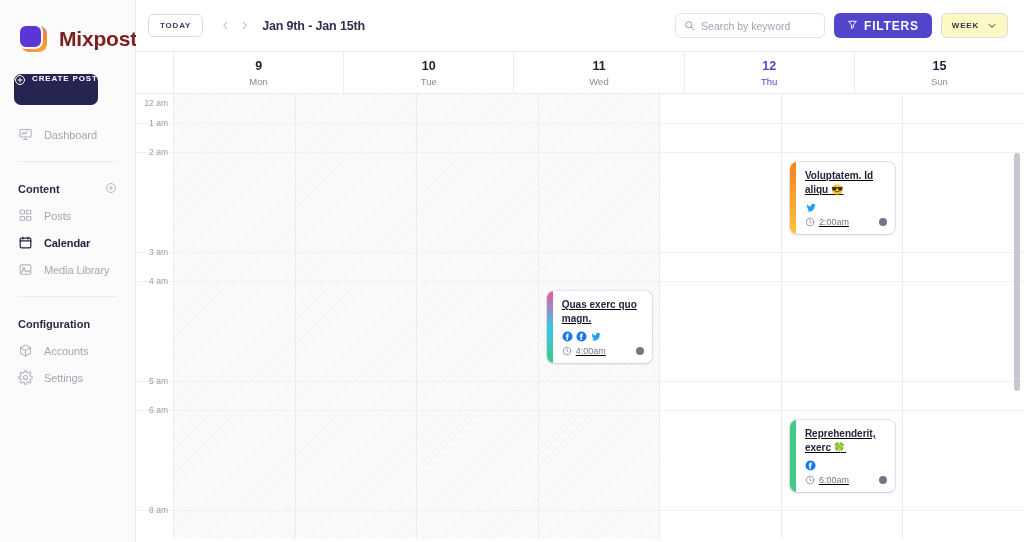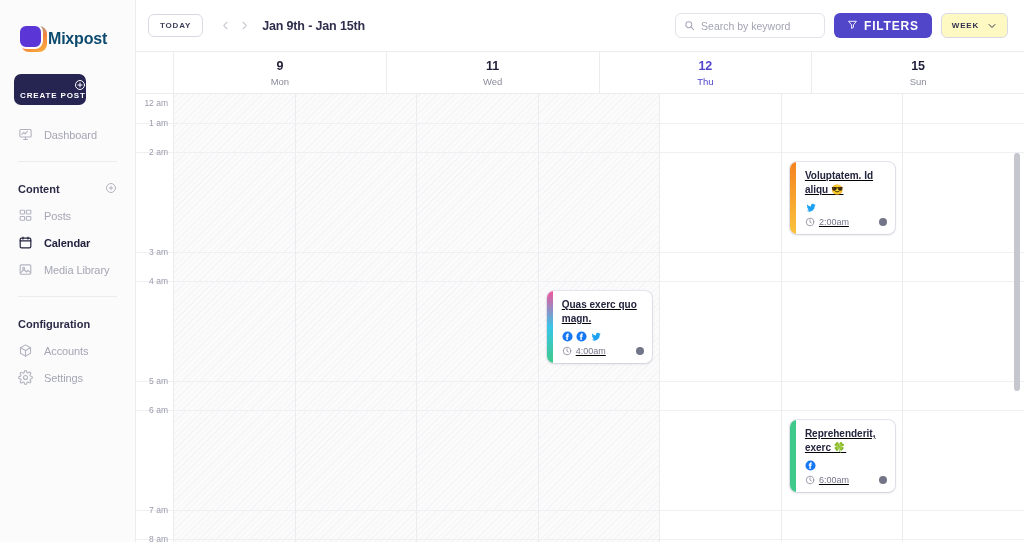--- a/index.html
+++ b/index.html
@@ -27,31 +27,31 @@
     border-radius: 8px;
     background: linear-gradient(150deg, #56c2e6 0%, #f4823c 55%, #f9b43c 100%);
   }
   .logo-front {
     position: absolute; left: 0px; top: 0px; width: 25px; height: 25px;
     border-radius: 8px;
     background: #5b35d5;
     border: 2px solid #fbfbfc;
   }
   .brand-name {
-    font-size: 16px; font-weight: 700;
-    color: #0c4a6e; letter-spacing: -0.2px;
+    margin-left: 11px; font-size: 21px; font-weight: 700;
+    color: #7f1d1d; letter-spacing: -0.2px;
   }
 
   .create-post {
     margin: 18px 14px 0 14px;
     height: 31px;
     background: #262450;
     border-radius: 7px;
-    display: flex; align-items: flex-end; justify-content: center;
-    cursor: pointer; border: none; flex-direction: column;
+    display: flex; align-items: flex-start; justify-content: center;
+    cursor: pointer; border: none;
   }
   .create-post .cp-label {
     color: #ffffff; font-size: 8px; font-weight: 700;
     letter-spacing: 0.85px; margin-left: 6px;
   }
   .cp-plus { display: block; }
 
   .nav-sec { margin-top: 16px; }
   .nav-item {
     display: flex; align-items: center;
@@ -352,20 +352,24 @@
 
     <div class="cal">
       <div class="cal-head">
         <div class="gutter"></div>
         <div id="day-headers" style="display:flex;flex:1 1 auto;">
             <div class="head-cell">
               <div class="dnum">9</div>
               <div class="dname">Mon</div>
             </div>
             <div class="head-cell">
+              <div class="dnum">10</div>
+              <div class="dname">Tue</div>
+            </div>
+            <div class="head-cell">
               <div class="dnum">11</div>
               <div class="dname">Wed</div>
             </div>
             <div class="head-cell today">
               <div class="dnum">12</div>
               <div class="dname">Thu</div>
             </div>
             <div class="head-cell">
               <div class="dnum">15</div>
               <div class="dname">Sun</div>
@@ -523,32 +527,20 @@
                       <span class="evt-time">6:00am</span>
                       <span class="evt-dot" style="background: rgb(114, 116, 136);"></span>
                     </div>
                   </div>
                 </div>
               </div>
               <div class="day-cell"></div>
             </div>
             <div class="hour-row" style="height: 29px;">
               <div class="time-lbl">
-                <span>7 am</span>
-              </div>
-              <div class="day-cell past"></div>
-              <div class="day-cell past"></div>
-              <div class="day-cell past"></div>
-              <div class="day-cell past"></div>
-              <div class="day-cell"></div>
-              <div class="day-cell"></div>
-              <div class="day-cell"></div>
-            </div>
-            <div class="hour-row" style="height: 29px;">
-              <div class="time-lbl">
                 <span>8 am</span>
               </div>
               <div class="day-cell past"></div>
               <div class="day-cell past"></div>
               <div class="day-cell past"></div>
               <div class="day-cell past"></div>
               <div class="day-cell"></div>
               <div class="day-cell"></div>
               <div class="day-cell"></div>
             </div>

